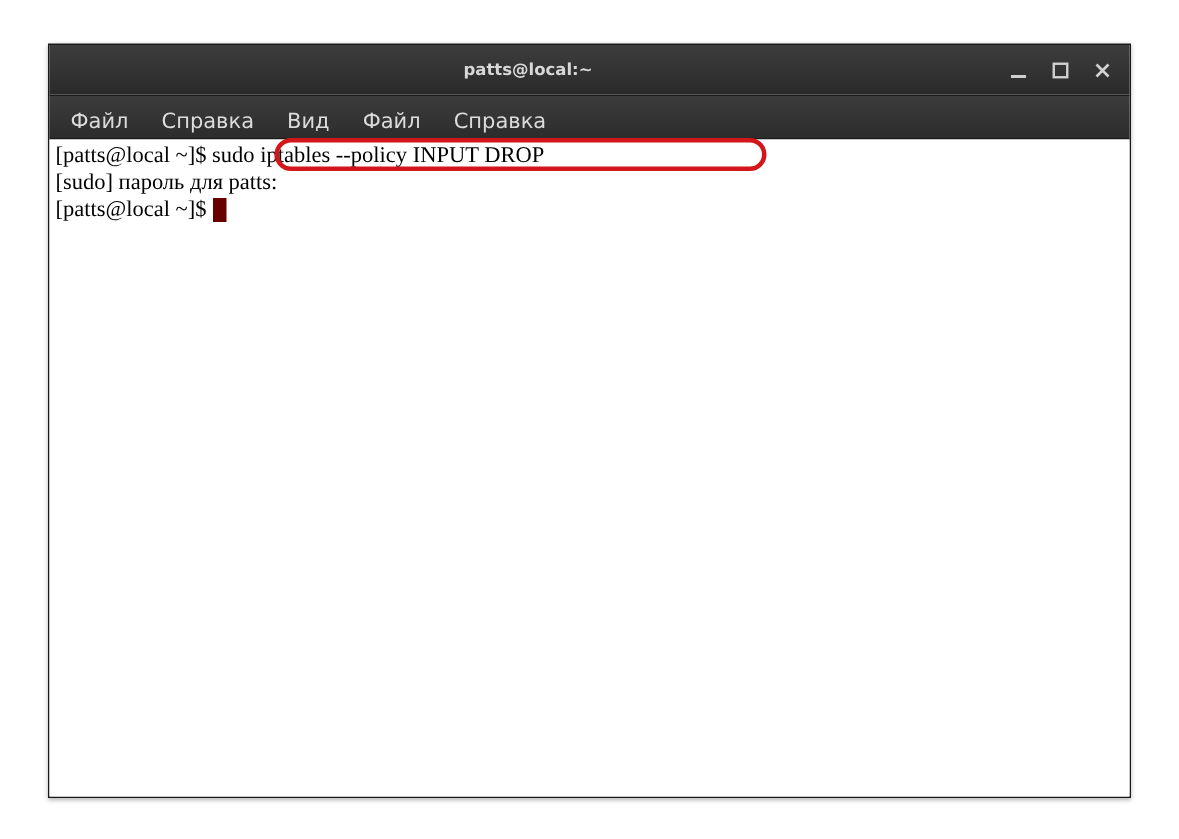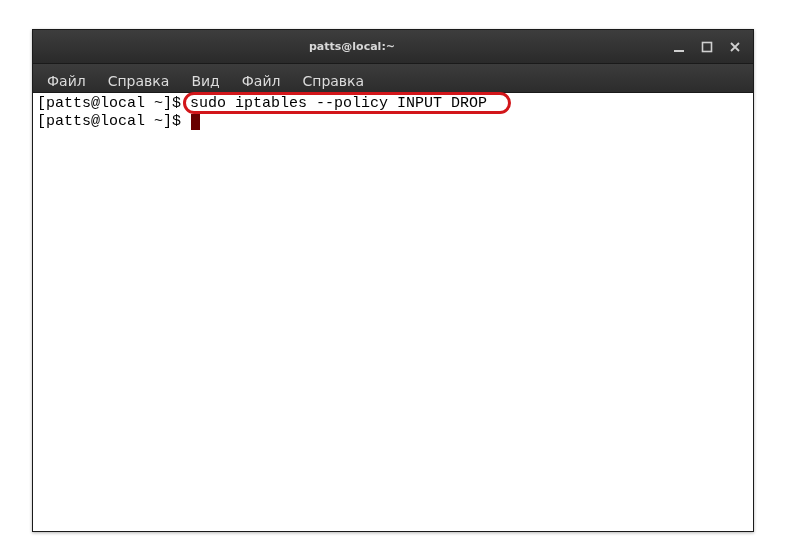--- a/index.html
+++ b/index.html
@@ -60,21 +60,21 @@
       cursor: pointer;
     }
     .terminal-body {
       background: #fff;
       color: #000;
       font-size: 15px;
       line-height: 18px;
       padding: 2px 4px;
       height: calc(100% - 63px);
       position: relative;
-      font-family: Liberation Mono, monospace;
+      font-family: Liberation Serif, serif;
     }
     .term-line { white-space: pre; position: relative; }
     .cursor {
       display: inline-block;
       width: 9px;
       height: 16px;
       background: #690000;
       vertical-align: text-bottom;
       margin-left: 1px;
     }
@@ -115,15 +115,16 @@
   <div class="menubar">
     <span class="menu-item">Файл</span>
     <span class="menu-item">Справка</span>
     <span class="menu-item">Вид</span>
     <span class="menu-item">Файл</span>
     <span class="menu-item">Справка</span>
   </div>
 
   <div class="terminal-body">
     <div class="term-line"><span>[patts@local ~]$ </span><span>sudo iptables --policy INPUT DROP</span><span class="highlight-callout"></span></div>
+    <div class="term-line"><span>[sudo] пароль для patts:</span></div>
     <div class="term-line"><span>[patts@local ~]$ </span><span class="cursor"></span></div>
   </div>
 </div>
 
 </body></html>

